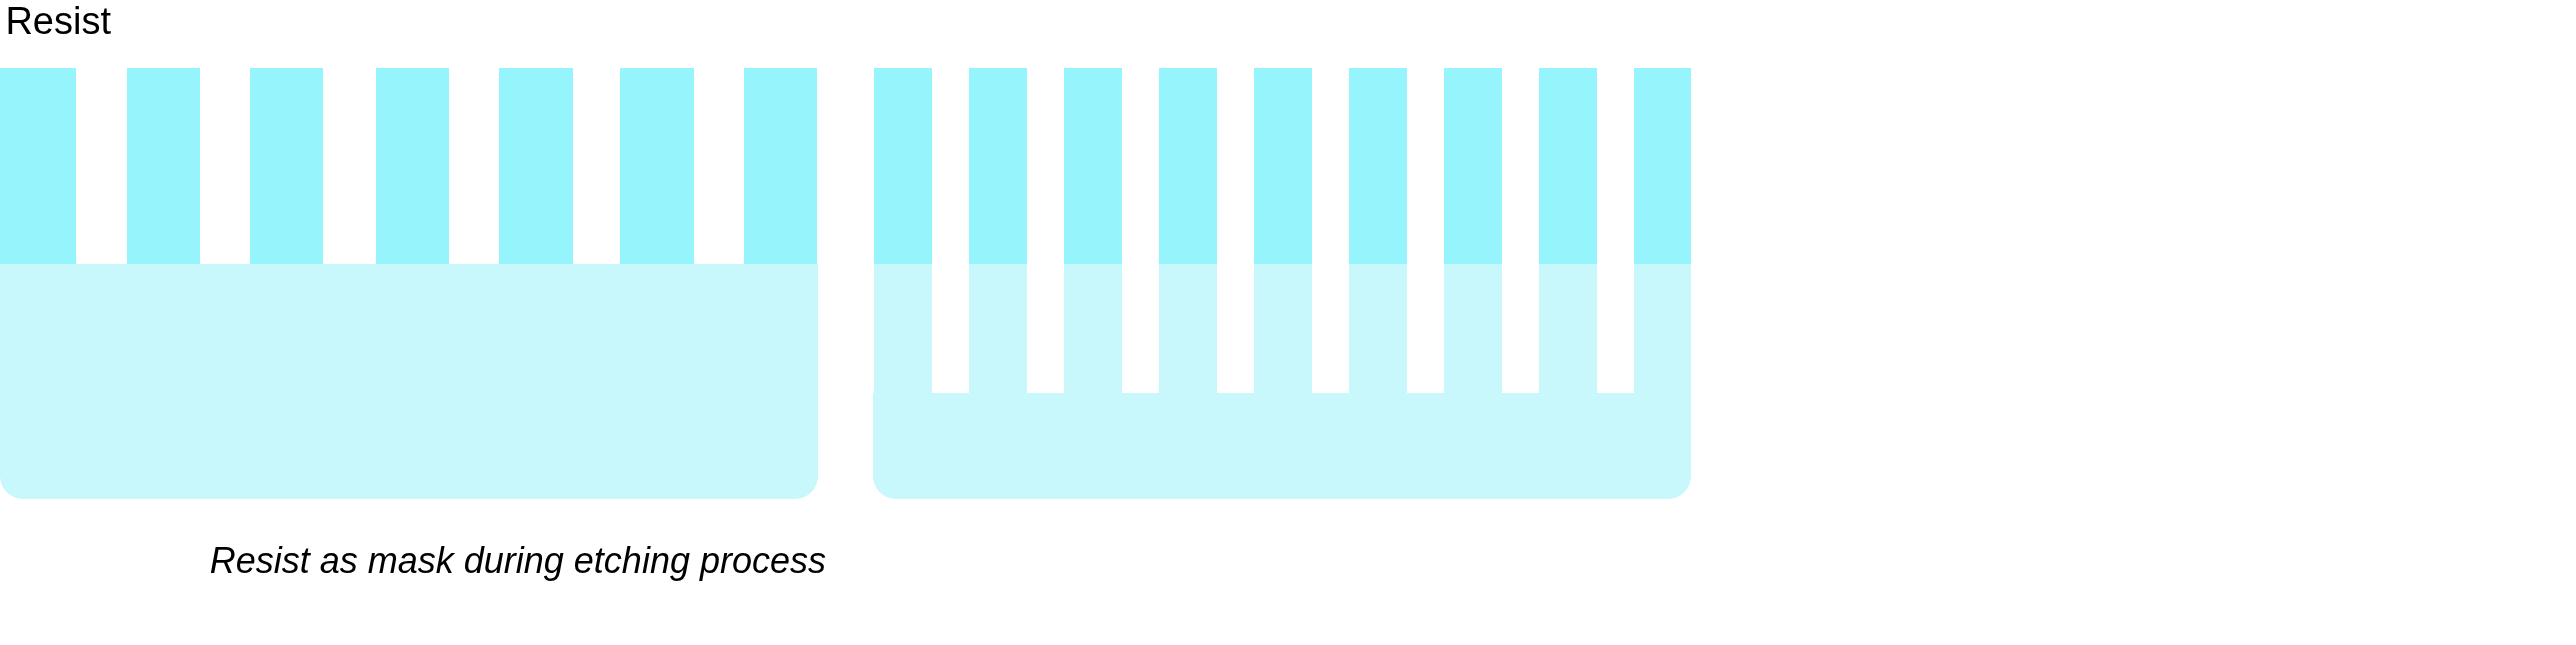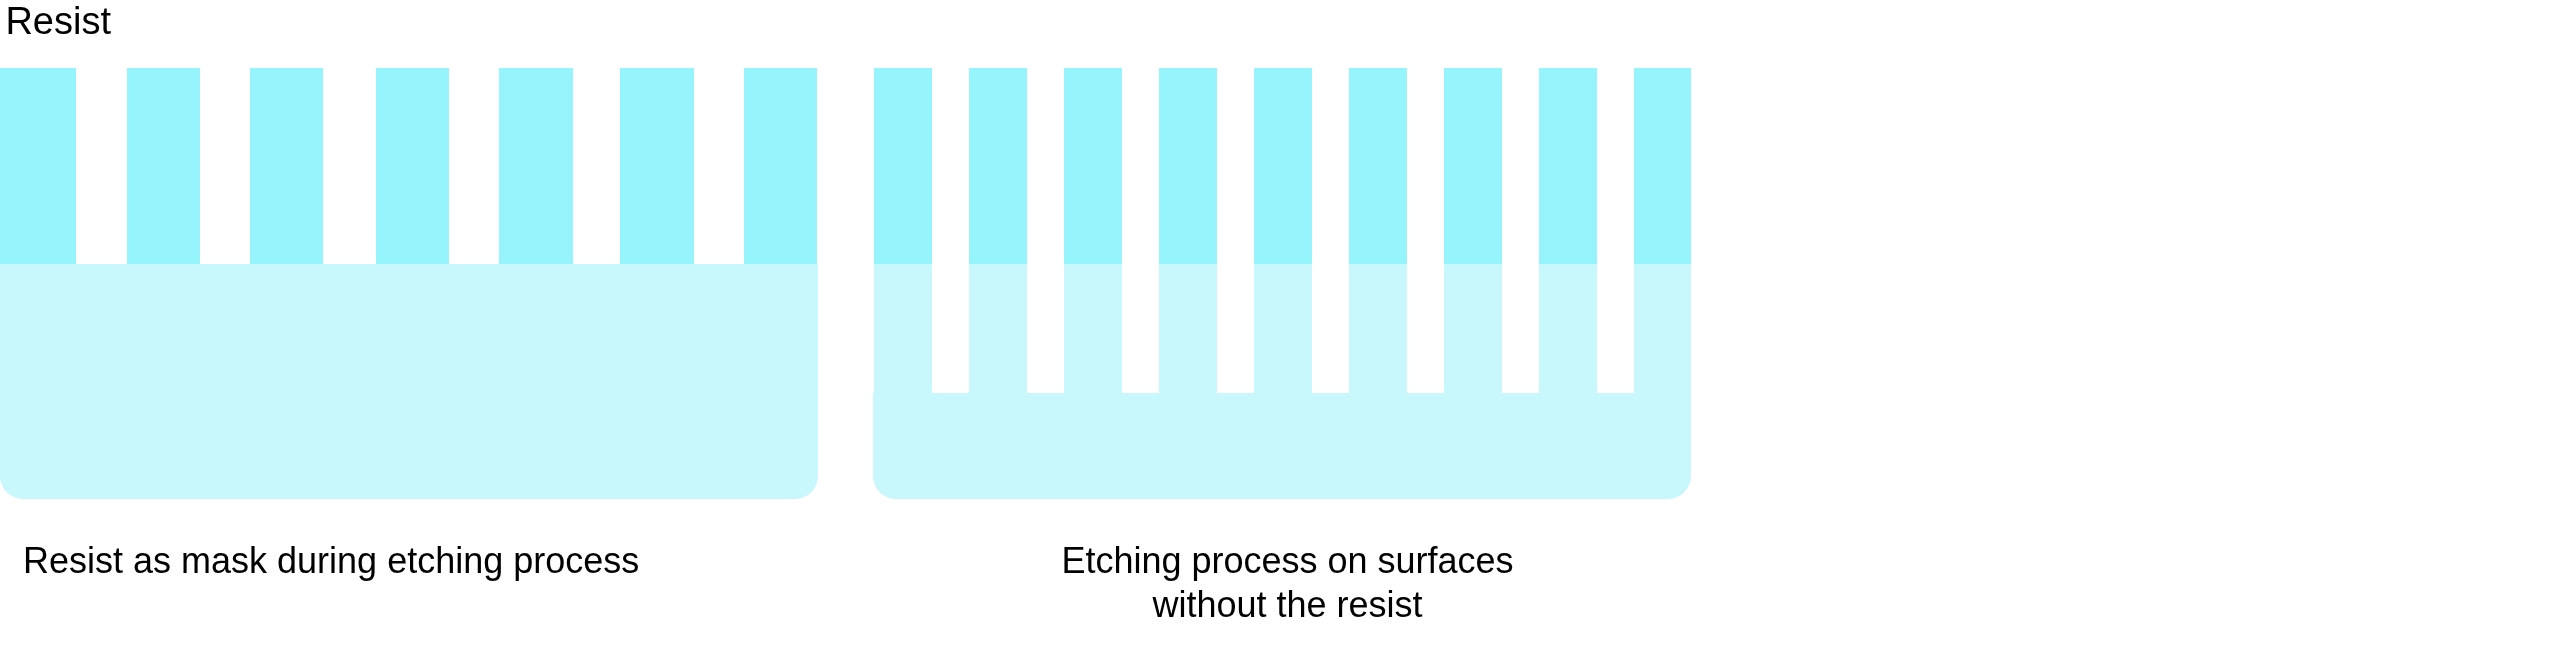--- a/index.html
+++ b/index.html
@@ -98,21 +98,21 @@
   .caption {
     position: absolute;
     left: 0;
     right: 0;
     top: 539px;
     text-align: center;
     font-size: 36px;
     line-height: 1.22;
     color: #000000;
   }
-  #panel-1 .caption { text-align: left; padding-left: 23px; }
+  #panel-1 .caption { text-align: right; padding-left: 8px; font-style: italic; }
   .caption .line { display: block; }
 </style>
 </head>
 <body>
 
 <div id="stage">
 
   <div class="top-label">Resist</div>
 
   <div class="panel" id="panel-1">
@@ -168,21 +168,17 @@
           <div class="bar" style="left: 666px; top: 0px; width: 58px; height: 502px;">
             <div class="resist-cap" style="position: absolute; left: 0px; top: 68px; width: 100%; height: 196px; background: rgb(150, 244, 253);"></div>
             <div class="etched-col" style="position: absolute; left: 0px; top: 264px; width: 100%; height: 129px; background: rgb(200, 247, 252);"></div>
           </div>
           <div class="bar" style="left: 761px; top: 0px; width: 57px; height: 502px;">
             <div class="resist-cap" style="position: absolute; left: 0px; top: 68px; width: 100%; height: 196px; background: rgb(150, 244, 253);"></div>
             <div class="etched-col" style="position: absolute; left: 0px; top: 264px; width: 100%; height: 129px; background: rgb(200, 247, 252);"></div>
           </div>
         </div>
     </div>
-    <div class="caption">
-      <span class="line">Etching process on surfaces</span>
-      <span class="line">without the resist</span>
-    </div>
   </div>
 
 
 </div>
 
 
 </body></html>

